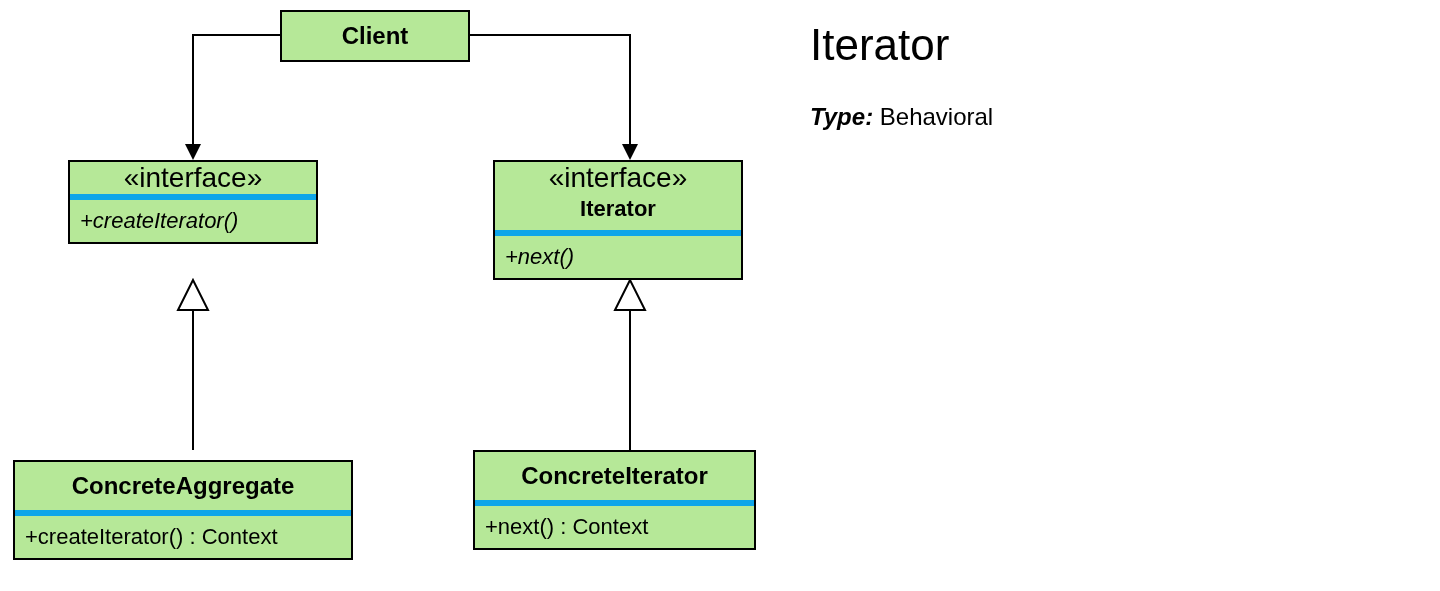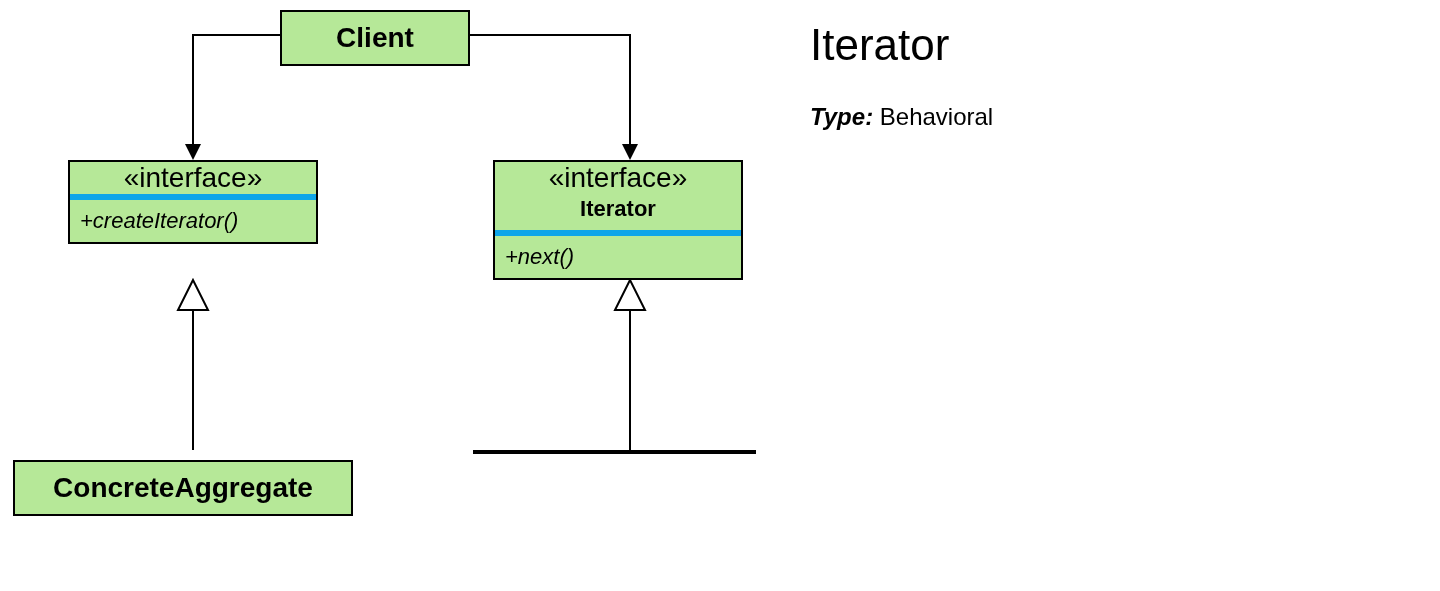--- a/index.html
+++ b/index.html
@@ -20,21 +20,21 @@
   }
   .uml-box {
     position: absolute;
     background: #b6e898;
     border: 2px solid #000;
     box-sizing: border-box;
   }
   .uml-title {
     text-align: center;
     font-weight: bold;
-    font-size: 28px;
+    font-size: 24px;
     padding: 10px 8px;
   }
   .uml-stereo {
     text-align: center;
     font-size: 28px;
   }
   .uml-name {
     text-align: center;
     font-weight: bold;
     font-size: 22px;
@@ -85,23 +85,26 @@
   </div>
 
   <div class="uml-box" style="left:493px; top:160px; width:250px;">
     <div class="uml-stereo">«interface»</div>
     <div class="uml-name">Iterator</div>
     <div class="uml-method italic">+next()</div>
   </div>
 
   <div class="uml-box" style="left:13px; top:460px; width:340px;">
     <div class="uml-title">ConcreteAggregate</div>
+    <div class="uml-method">+createIterator() : Context</div>
   </div>
 
   <div class="uml-box" style="left:473px; top:450px; width:283px;">
+    <div class="uml-title">ConcreteIterator</div>
+    <div class="uml-method">+next() : Context</div>
   </div>
 
   <svg class="connector" style="left:0; top:0;" width="800" height="591">
 
     <g>
       <path d="M 280 35 L 193 35 L 193 144" fill="none" stroke="#000" stroke-width="2"></path>
       <polygon points="193,160 185,144 201,144" fill="#000"></polygon>
     </g>
 
     <g>

